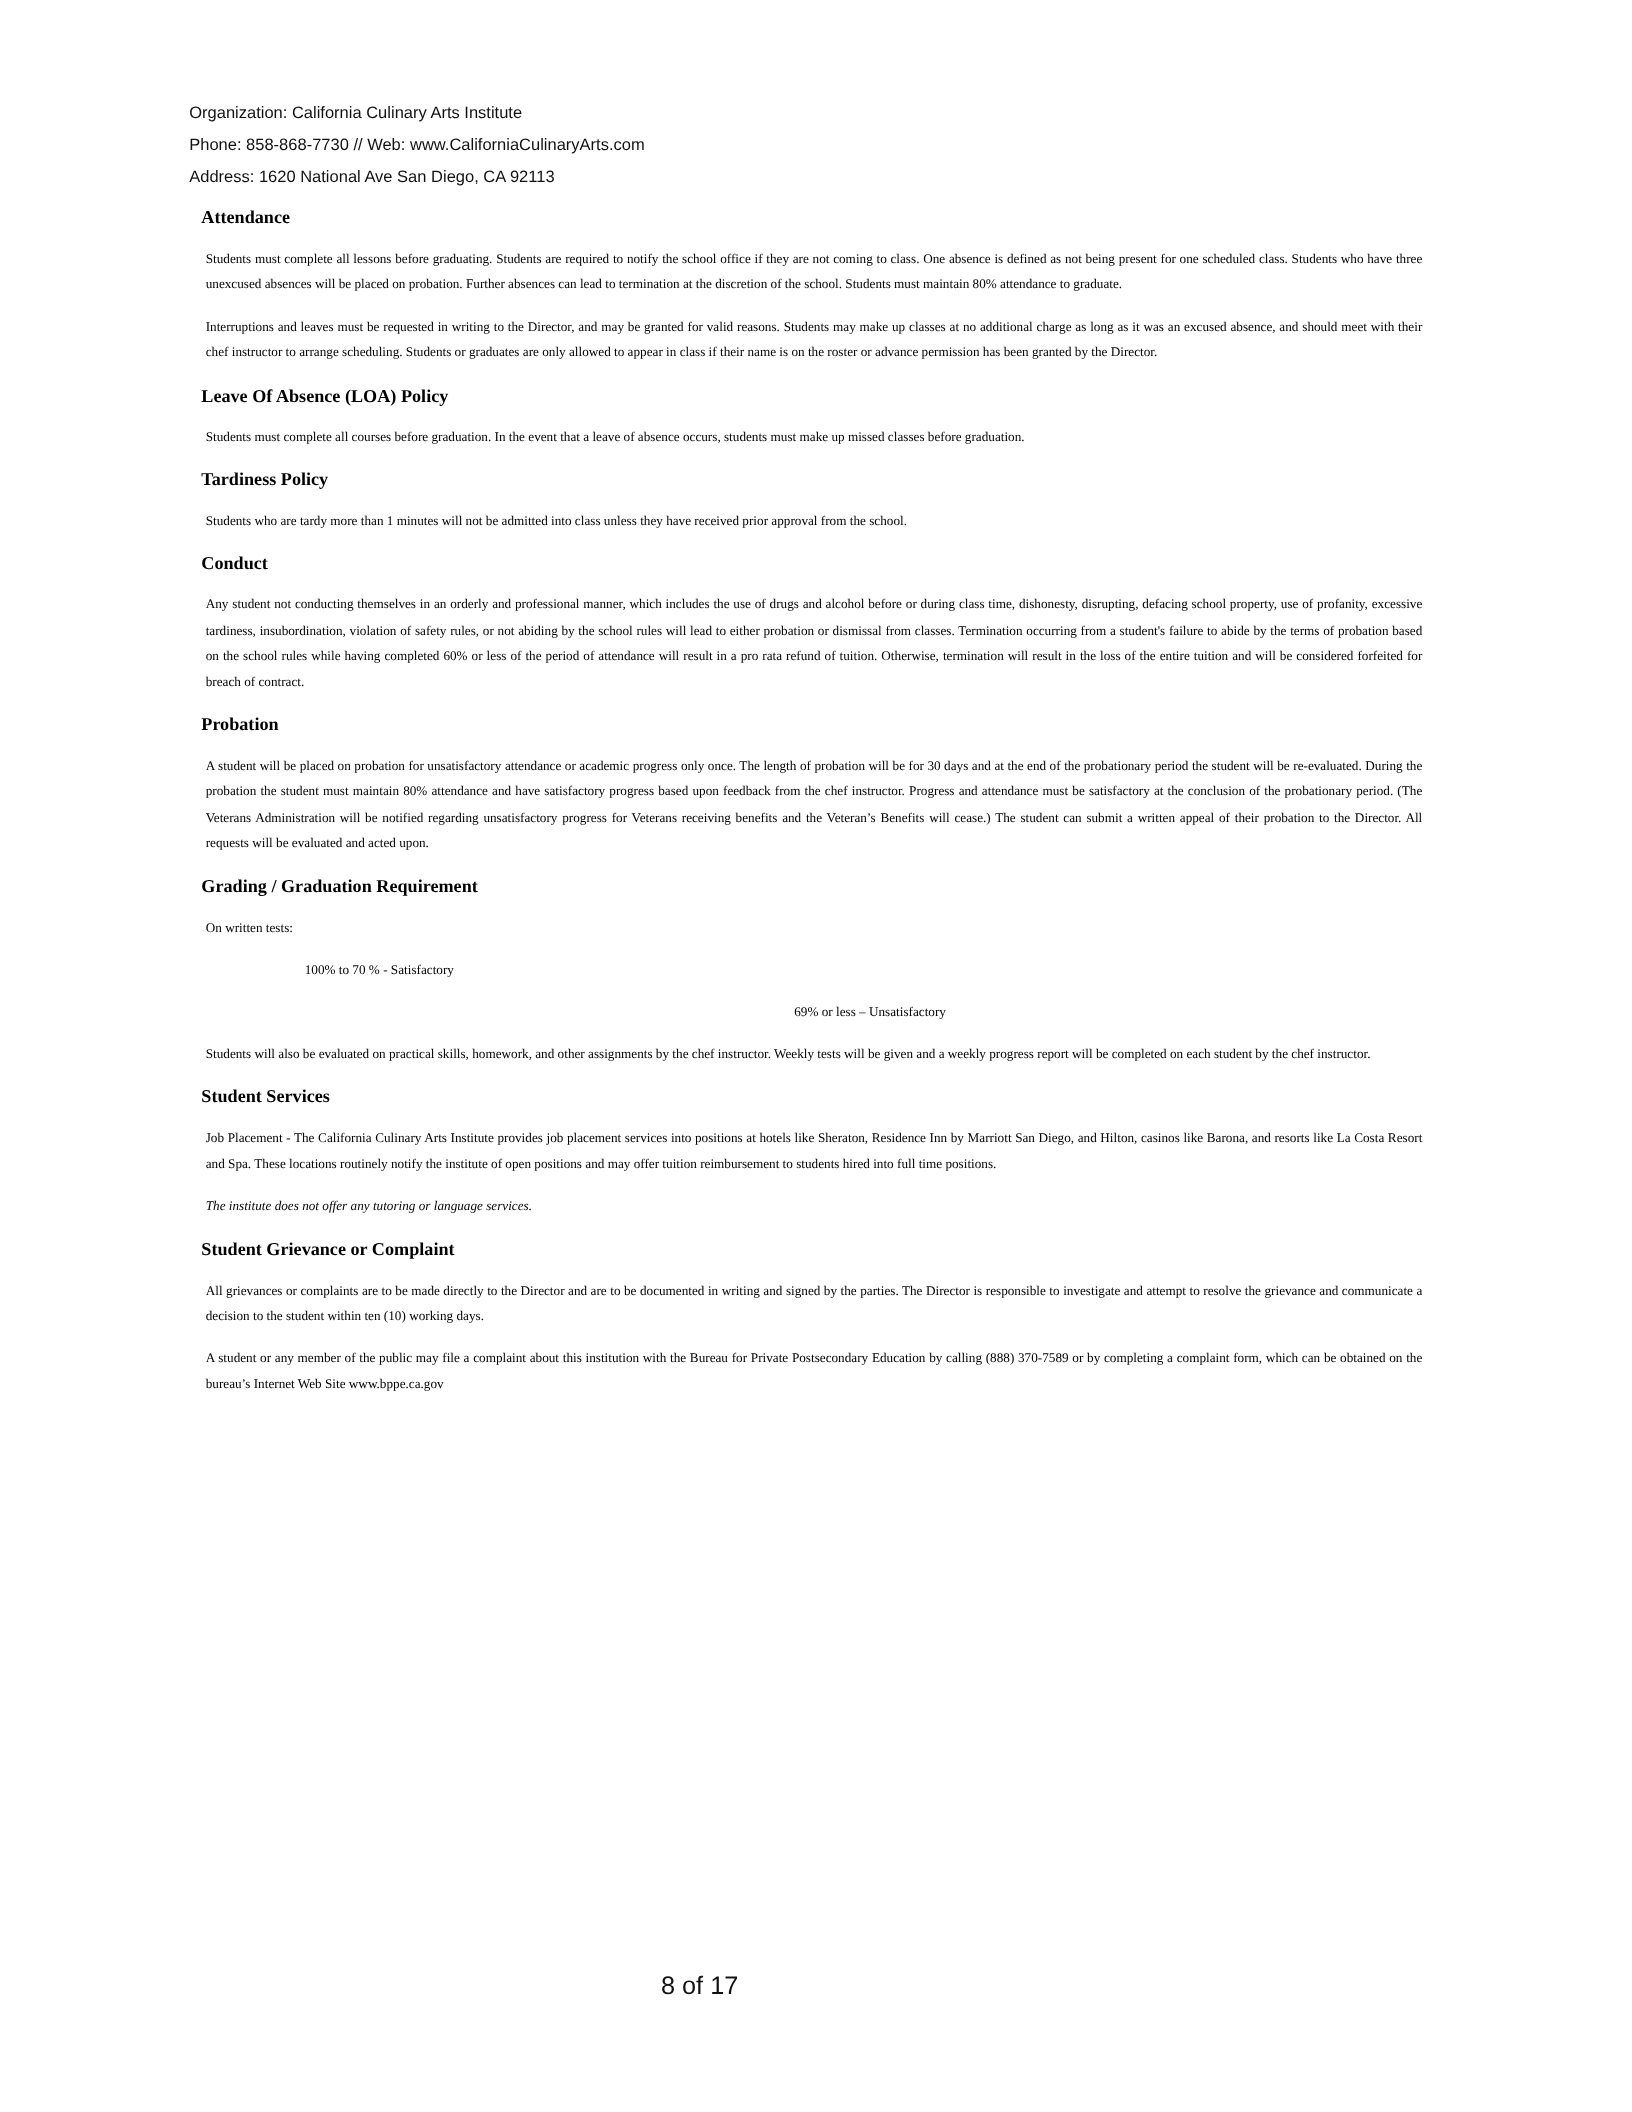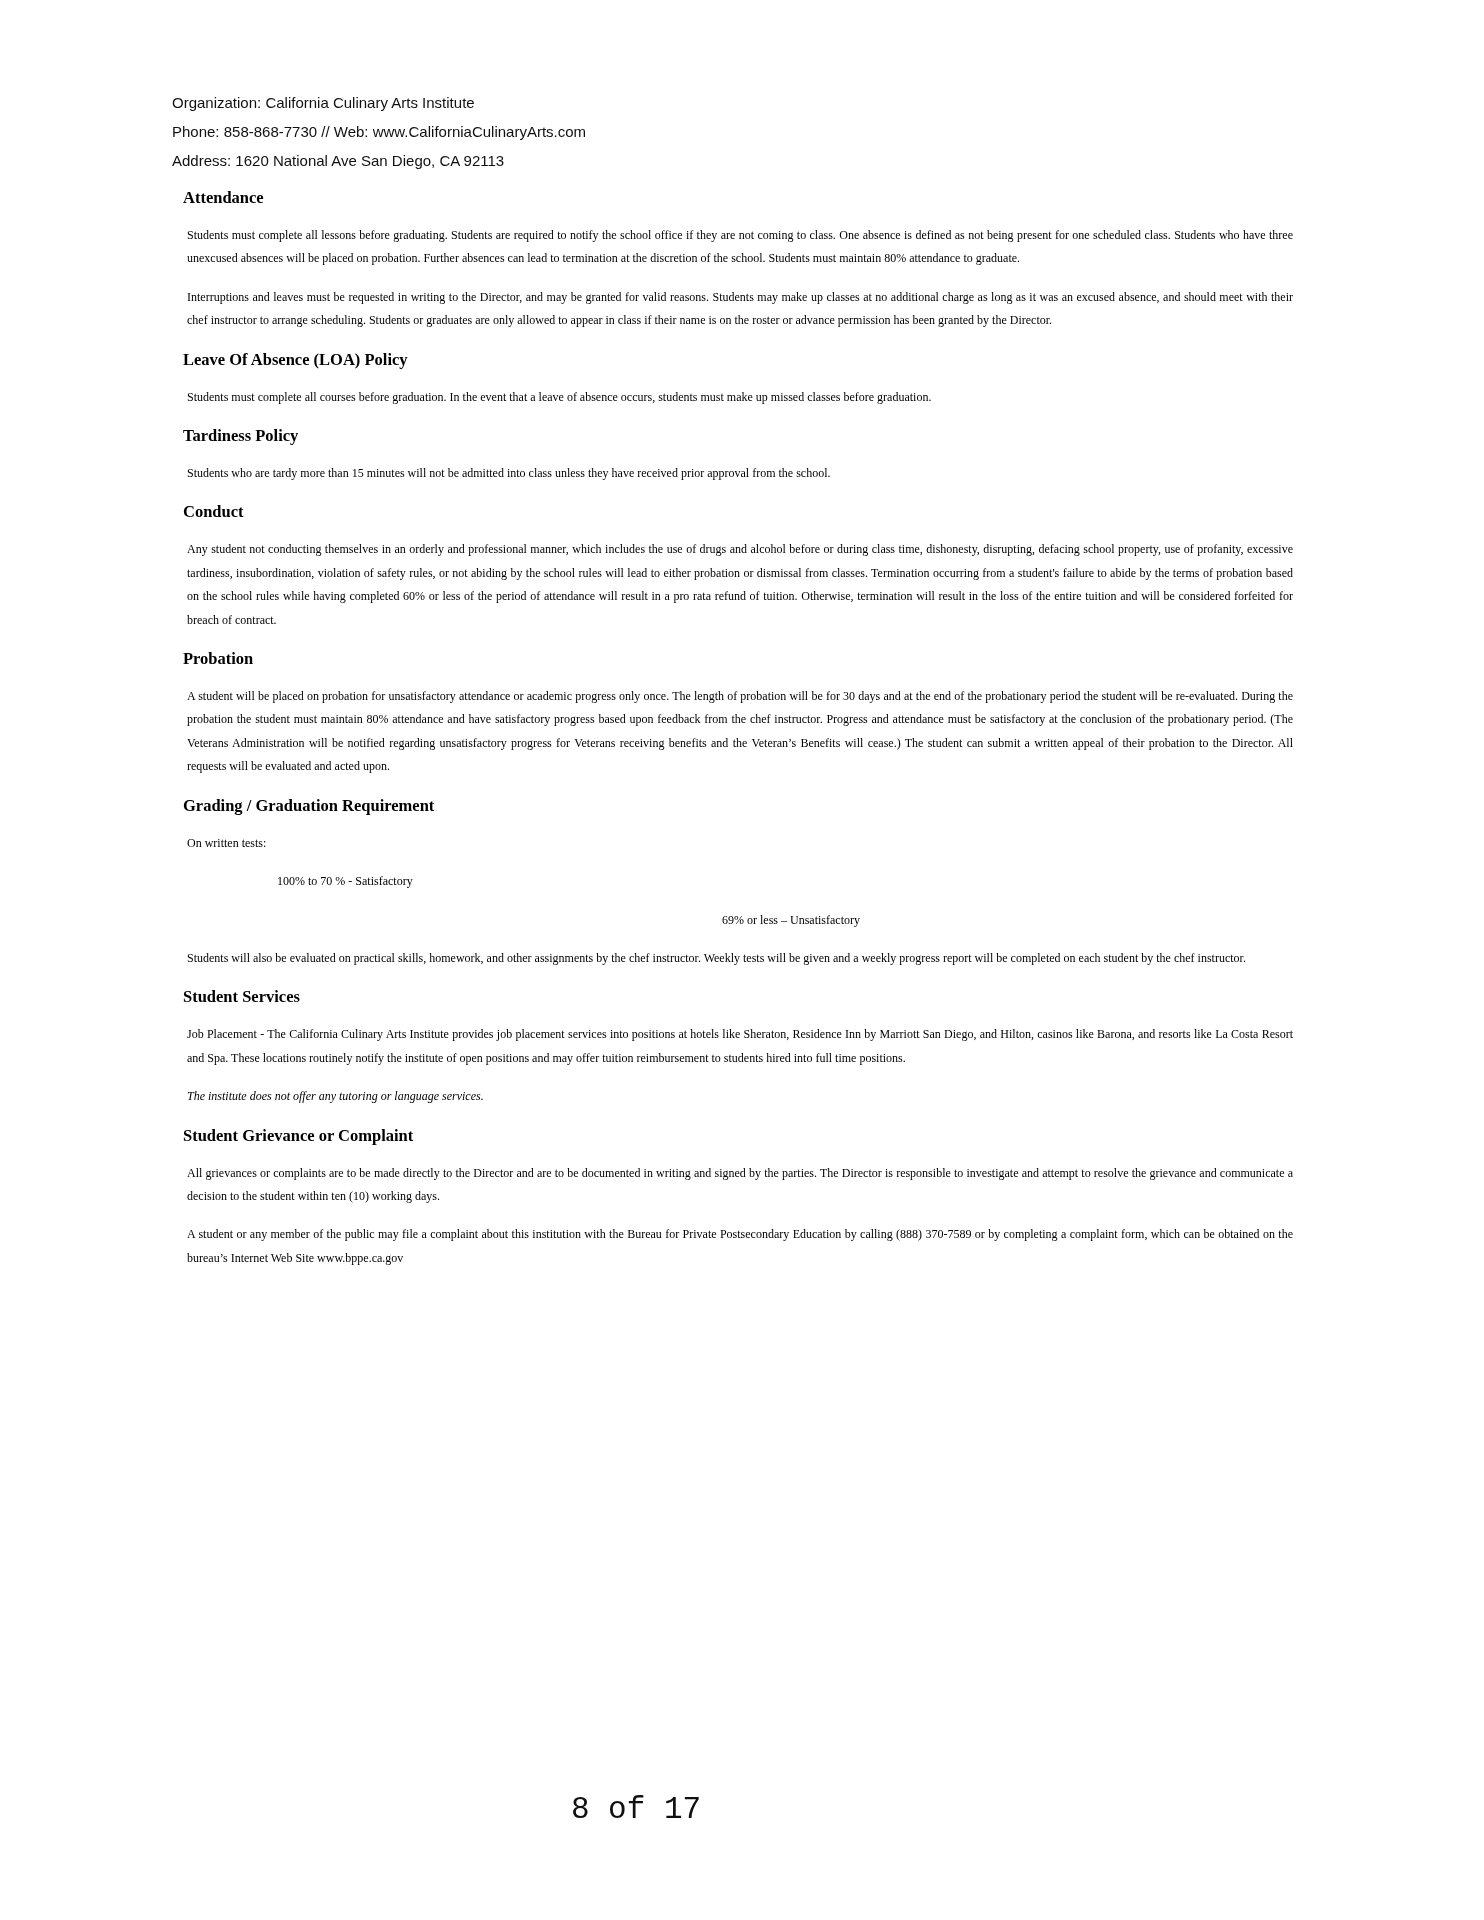--- a/index.html
+++ b/index.html
@@ -55,22 +55,22 @@
   .mt25 { margin-top: 25px; }
   .mt38 { margin-top: 38px; }
   .mt43 { margin-top: 43px; }
 
   .page-footer {
     position: absolute;
     top: 1792px;
     left: 0;
     width: 1272px;
     text-align: center;
-    font-family: Liberation Mono, monospace;
-    font-size: 31px;
+    font-family: Liberation Sans, sans-serif;
+    font-size: 23px;
     color: #111111;
   }
 </style>
 </head>
 <body>
 
 <div class="content">
 
   <div class="doc-header">
     <p>Organization: California Culinary Arts Institute</p>
@@ -79,21 +79,21 @@
   </div>
 
   <h2 class="sec mt0">Attendance</h2>
   <p class="body just mt24">Students must complete all lessons before graduating.  Students are required to notify the school office if they are not coming to class. One absence is defined as not being present for one scheduled class.  Students who have three unexcused absences will be placed on probation. Further absences can lead to termination at the discretion of the school. Students must maintain 80% attendance to graduate.</p>
   <p class="body just mt19">Interruptions and leaves must be requested in writing to the Director, and may be granted for valid reasons.  Students may make up classes at no additional charge as long as it was an excused absence, and should meet with their chef instructor to arrange scheduling.  Students or graduates are only allowed to appear in class if their name is on the roster or advance permission has been granted by the Director.</p>
 
   <h2 class="sec mt38">Leave Of Absence (LOA) Policy</h2>
   <p class="body just mt25">Students must complete all courses before graduation. In the event that a leave of absence occurs, students must make up missed classes before graduation.</p>
 
   <h2 class="sec mt43">Tardiness Policy</h2>
-  <p class="body mt21">Students who are tardy more than 15 minutes will not be admitted into class unless they have received prior approval from the school.</p>
+  <p class="body mt21">Students who are tardy more than 1 minutes will not be admitted into class unless they have received prior approval from the school.</p>
 
   <h2 class="sec mt22">Conduct</h2>
   <p class="body just mt22">Any student not conducting themselves in an orderly and professional manner, which includes the use of drugs and alcohol before or during class time, dishonesty, disrupting, defacing school property, use of profanity, excessive tardiness, insubordination, violation of safety rules, or not abiding by the school rules will lead to either probation or dismissal from classes.  Termination occurring from a student's failure to abide by the terms of probation based on the school rules while having completed 60% or less of the period of attendance will result in a pro rata refund of tuition. Otherwise, termination will result in the loss of the entire tuition and will be considered forfeited for breach of contract.</p>
 
   <h2 class="sec mt38">Probation</h2>
   <p class="body just mt22">A student will be placed on probation for unsatisfactory attendance or academic progress only once.  The length of probation will be for 30 days and at the end of the probationary period the student will be re-evaluated.  During the probation the student must maintain 80% attendance and have satisfactory progress based upon feedback from the chef instructor.  Progress and attendance must be satisfactory at the conclusion of the probationary period.  (The Veterans Administration will be notified regarding unsatisfactory progress for Veterans receiving benefits and the Veteran’s Benefits will cease.)  The student can submit a written appeal of their probation to the Director.  All requests will be evaluated and acted upon.</p>
 
   <h2 class="sec mt16">Grading / Graduation Requirement</h2>
   <p class="body mt21">On written tests:</p>
   <p class="body ind1 mt0">100% to 70 % - Satisfactory</p>

